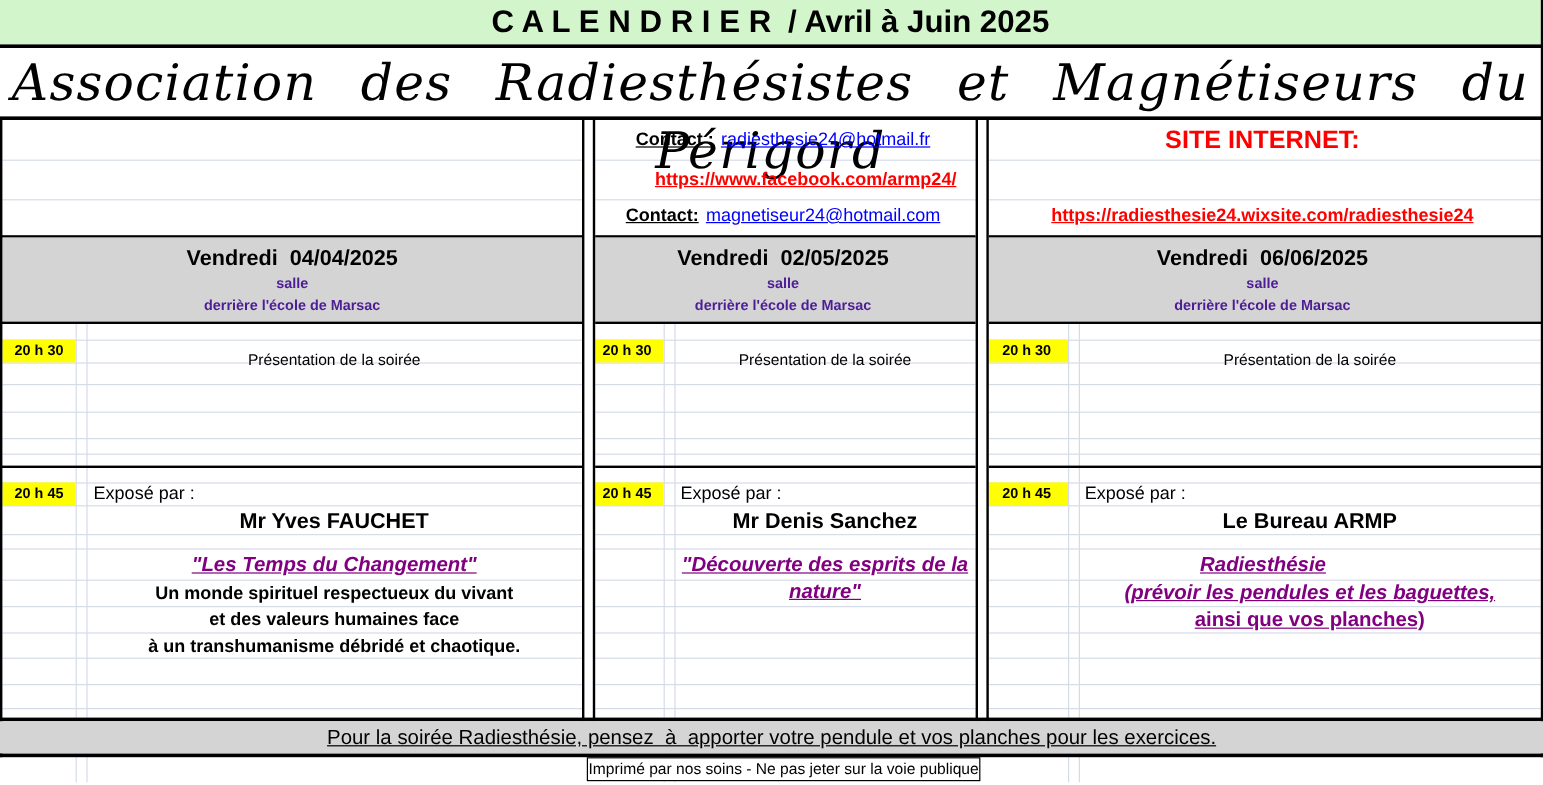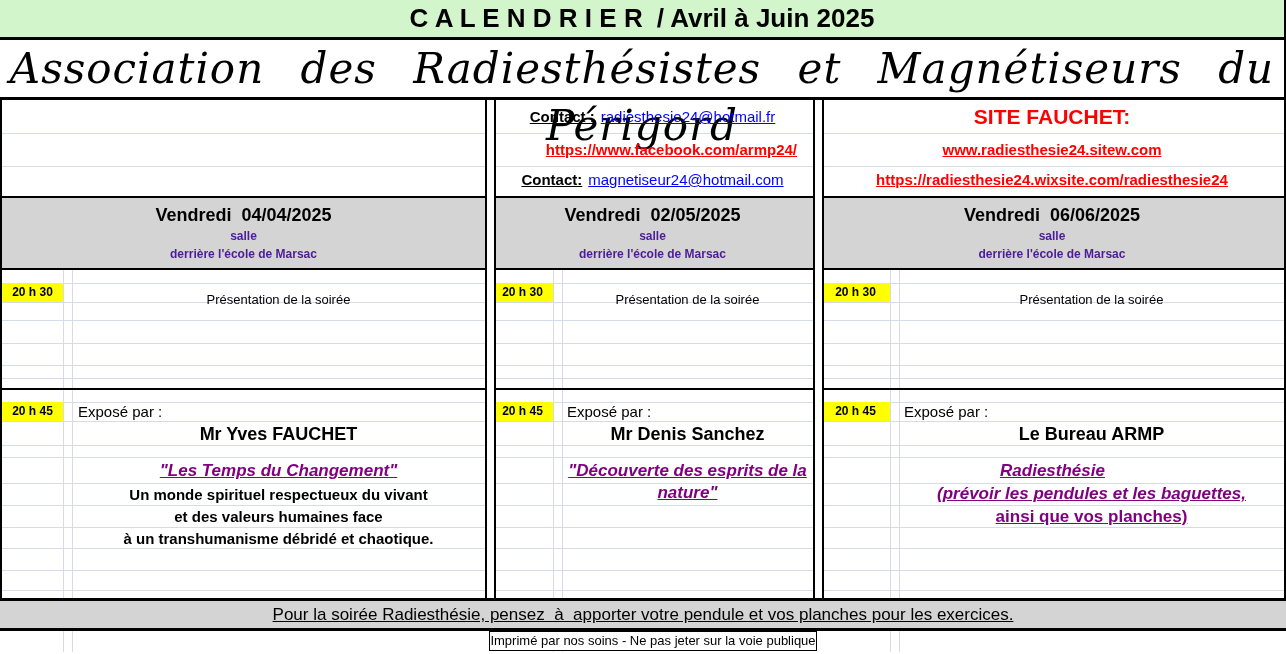--- a/index.html
+++ b/index.html
@@ -100,24 +100,21 @@
   <div class="abs info-cell center" style="left:492px;top:100px;width:321px;">
     <span class="lbl">Contact :</span><span class="mail">radiesthesie24@hotmail.fr</span>
   </div>
   <div class="abs info-cell center" style="left:476px;top:133px;width:321px;text-align:right;">
     <span class="redlink">https://www.facebook.com/armp24/</span>
   </div>
   <div class="abs info-cell center" style="left:492px;top:163px;width:321px;">
     <span class="lbl">Contact:</span><span class="mail">magnetiseur24@hotmail.com</span>
   </div>
 
-  <div class="abs info-cell center site-title" style="left:820px;top:100px;width:464px;">SITE FAUCHET:</div>
-  <div class="abs info-cell center" style="left:820px;top:133px;width:464px;">
-    <span class="redlink">www.radiesthesie24.sitew.com</span>
-  </div>
+  <div class="abs info-cell center site-title" style="left:820px;top:100px;width:464px;">SITE INTERNET:</div>
   <div class="abs info-cell center" style="left:820px;top:163px;width:464px;">
     <span class="redlink">https://radiesthesie24.wixsite.com/radiesthesie24</span>
   </div>
 
   <div class="abs black" style="left:0;top:196px;width:1286px;height:2px;"></div>
 
   <div class="abs day-header center" style="left:2px;width:483px;">
     <div class="day-date pre">Vendredi  04/04/2025</div>
     <div class="day-room">salle</div>
     <div class="day-room">derrière l'école de Marsac</div>

